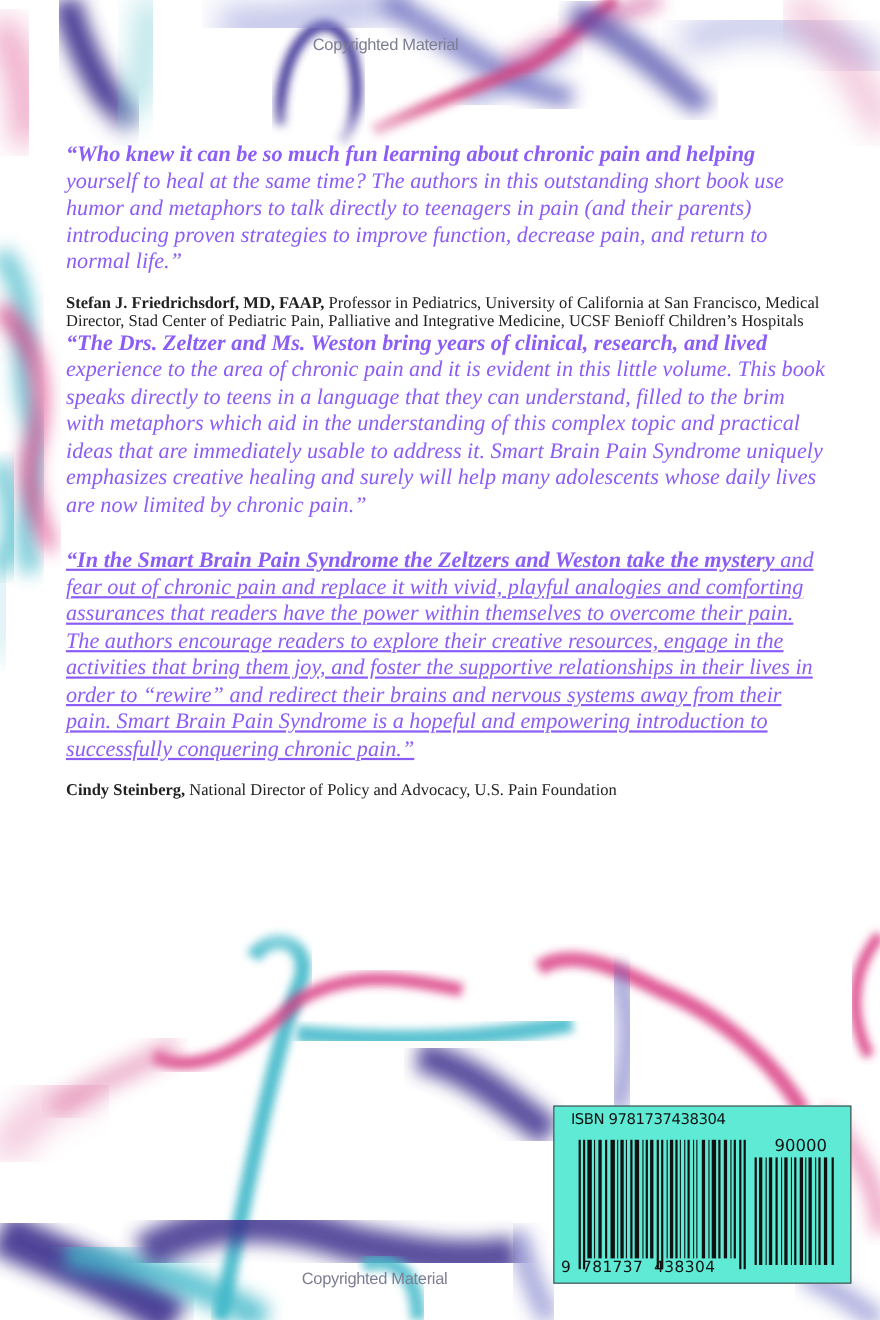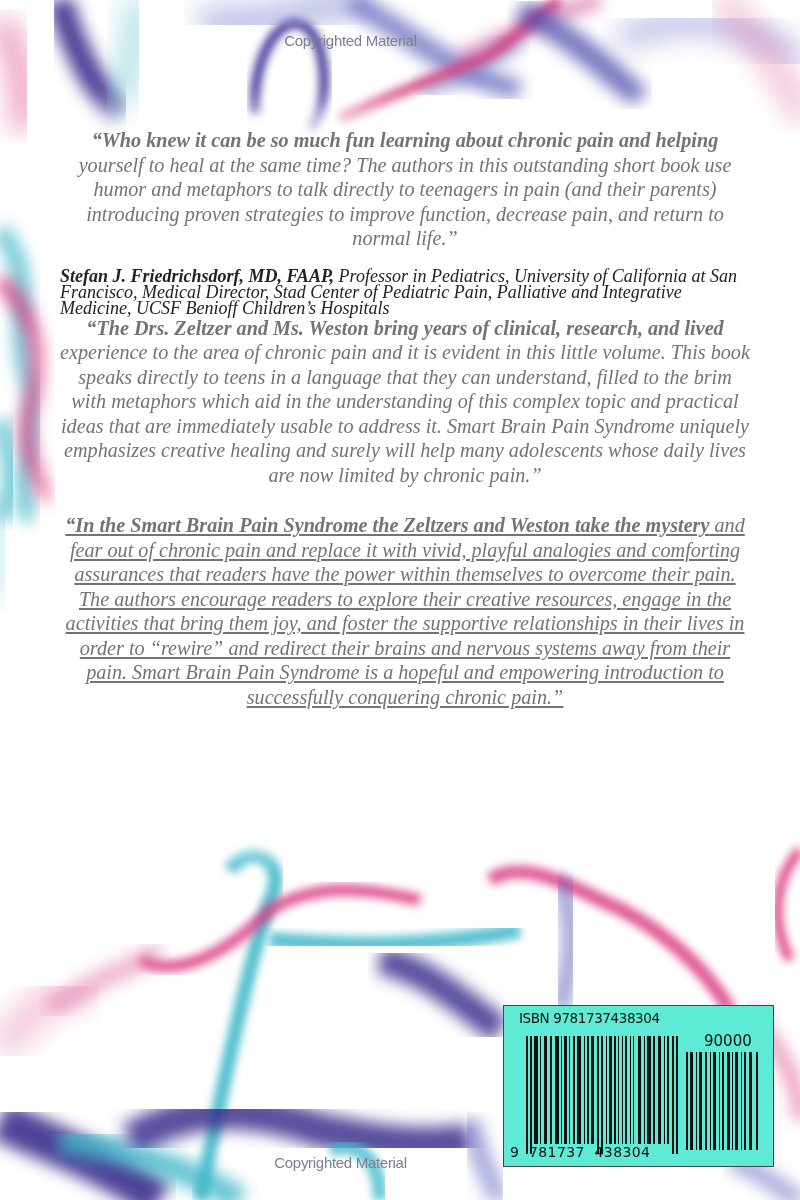--- a/index.html
+++ b/index.html
@@ -17,28 +17,27 @@
       color: #7e7e92; letter-spacing: -0.3px; z-index: 2;
     }
     .wm-top { top: 32px; }
     .wm-bottom { top: 1154px; left: -10px; }
 
     .content {
       position: absolute; left: 60px; top: 128px; width: 690px; z-index: 3;
     }
     .quote {
       font-family: "Liberation Serif", serif; font-style: italic;
-      font-size: 20.2px; line-height: 24.5px; color: #737373;
+      font-size: 20.2px; line-height: 24.5px; color: #8b5cf6;
       margin: 0;
-      text-align: center;
     }
     .quote .lead { font-weight: bold; }
     .attrib {
-      font-family: "Liberation Serif", serif; font-style: italic;
-      font-size: 18px; line-height: 16px; color: #222;
+      font-family: "Liberation Serif", serif; 
+      font-size: 15px; line-height: 16px; color: #222;
       margin: 0;
     }
     .attrib .name { font-weight: bold; }
     .q1 { margin-top: 0; }
     .a1 { margin-top: 17px; }
     .q2 { }
     .a2 { margin-top: 20px; }
     .q3 { margin-top: 26px; text-decoration: underline; }
     .a3 { margin-top: 18px; }
 
@@ -124,20 +123,21 @@
 
 <div class="watermark wm-top">Copyrighted Material</div>
 
 <main class="content">
   <p class="quote q1"><span class="lead">“Who knew it can be so much fun learning about chronic pain and helping</span><span> yourself to heal at the same time? The authors in this outstanding short book use humor and metaphors to talk directly to teenagers in pain (and their parents) introducing proven strategies to improve function, decrease pain, and return to normal life.”</span></p>
   <p class="attrib a1"><span class="name">Stefan J. Friedrichsdorf, MD, FAAP,</span><span> Professor in Pediatrics, University of California at San Francisco, Medical Director, Stad Center of Pediatric Pain, Palliative and Integrative Medicine, UCSF Benioff Children’s Hospitals</span></p>
 
   <p class="quote q2"><span class="lead">“The Drs. Zeltzer and Ms. Weston bring years of clinical, research, and lived</span><span> experience to the area of chronic pain and it is evident in this little volume. This book speaks directly to teens in a language that they can understand, filled to the brim with metaphors which aid in the understanding of this complex topic and practical ideas that are immediately usable to address it. Smart Brain Pain Syndrome uniquely emphasizes creative healing and surely will help many adolescents whose daily lives are now limited by chronic pain.”</span></p>
 
   <p class="quote q3"><span class="lead">“In the Smart Brain Pain Syndrome the Zeltzers and Weston take the mystery</span><span> and fear out of chronic pain and replace it with vivid, playful analogies and comforting assurances that readers have the power within themselves to overcome their pain. The authors encourage readers to explore their creative resources, engage in the activities that bring them joy, and foster the supportive relationships in their lives in order to “rewire” and redirect their brains and nervous systems away from their pain. Smart Brain Pain Syndrome is a hopeful and empowering introduction to successfully conquering chronic pain.”</span></p>
+  <p class="attrib a3"><span class="name">Cindy Steinberg,</span><span> National Director of Policy and Advocacy, U.S. Pain Foundation</span></p>
 </main>
 
 <div class="barcode-box">
   <div class="isbn-label">ISBN 9781737438304</div>
   <svg class="bars-main" viewBox="0 0 170 118" preserveAspectRatio="none">
     <g fill="#111">
       <rect x="2" y="0" width="2" height="118"></rect>
         <rect x="6" y="0" width="2" height="118"></rect>
       <rect x="10" y="0" width="4" height="108"></rect>
         <rect x="16" y="0" width="1" height="108"></rect>

